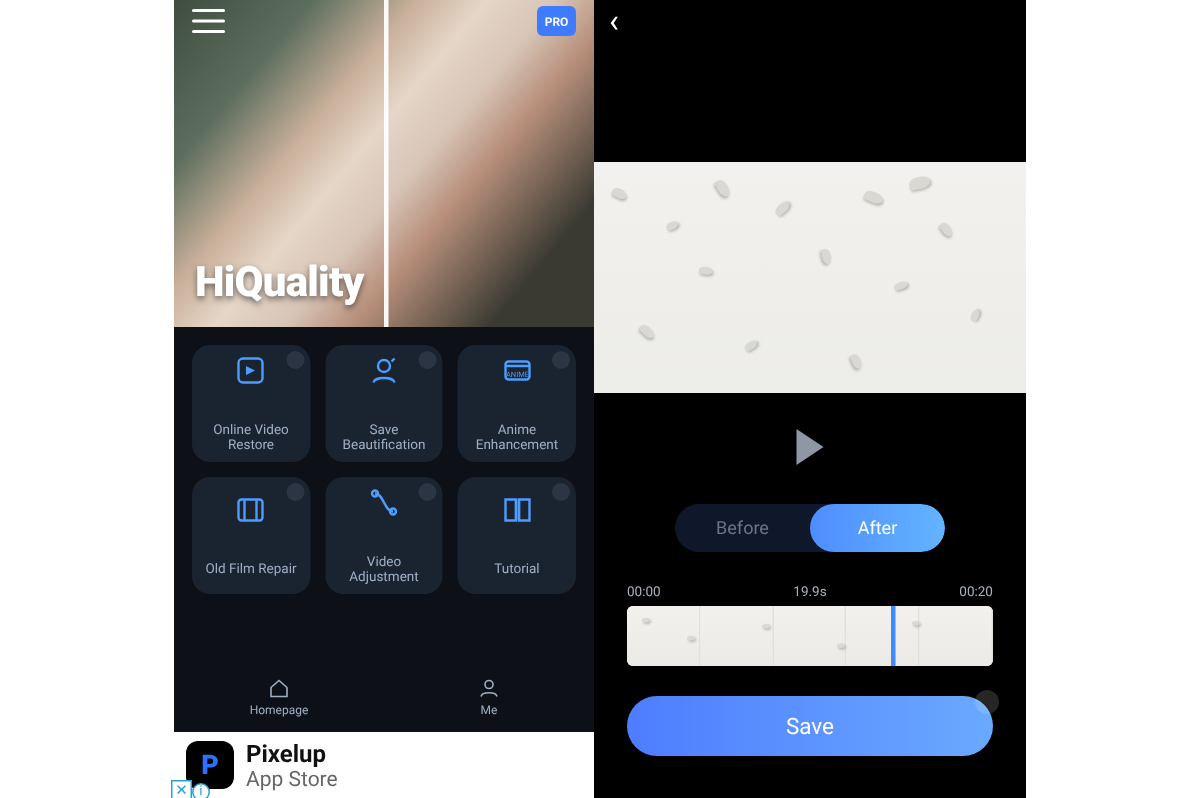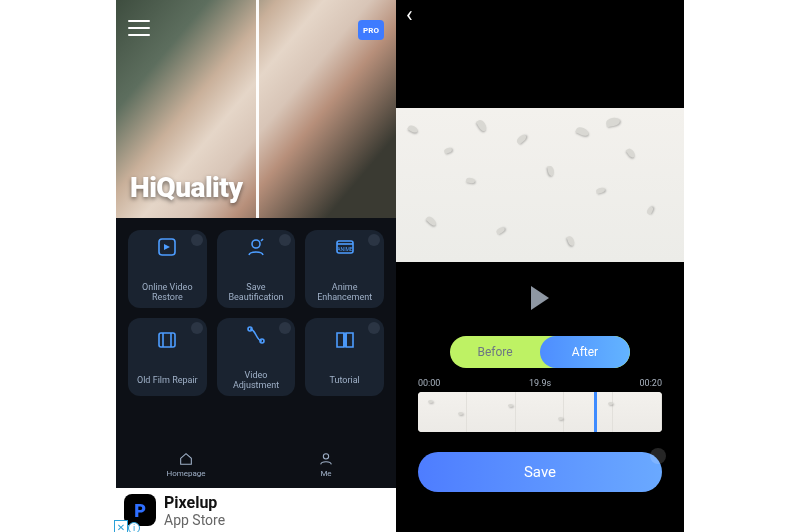--- a/index.html
+++ b/index.html
@@ -44,24 +44,24 @@
   }
   .hero-split {
     position: absolute;
     top: 0; bottom: 0;
     left: 50%;
     width: 3px;
     background: rgba(255,255,255,0.95);
   }
   .hero-top {
     position: absolute;
-    top: 20px; left: 12px; right: 12px;
+    top: 4px; left: 12px; right: 12px;
     display: flex;
     justify-content: space-between;
-    align-items: flex-start;
+    align-items: center;
   }
   .hamburger {
     width: 22px; height: 16px;
     display: flex; flex-direction: column; justify-content: space-between;
   }
   .hamburger span { height: 2px; background: #fff; border-radius: 1px; }
   .pro-badge {
     width: 26px; height: 20px;
     background: #3e7bff;
     border-radius: 4px;
@@ -209,23 +209,23 @@
   }
   .play-btn {
     align-self: center;
     margin-top: 24px;
     width: 0; height: 0;
     border-left: 18px solid #8e97a3;
     border-top: 12px solid transparent;
     border-bottom: 12px solid transparent;
   }
   .toggle {
-    margin: 26px auto 0 auto;
+    margin: 26px auto 12px auto;
     width: 180px; height: 32px;
-    background: #bef264;
+    background: #0f172a;
     border-radius: 18px;
     display: flex;
     overflow: hidden;
   }
   .toggle-half {
     flex: 1;
     display: flex; align-items: center; justify-content: center;
     font-size: 12px;
     color: #6d7684;
   }

